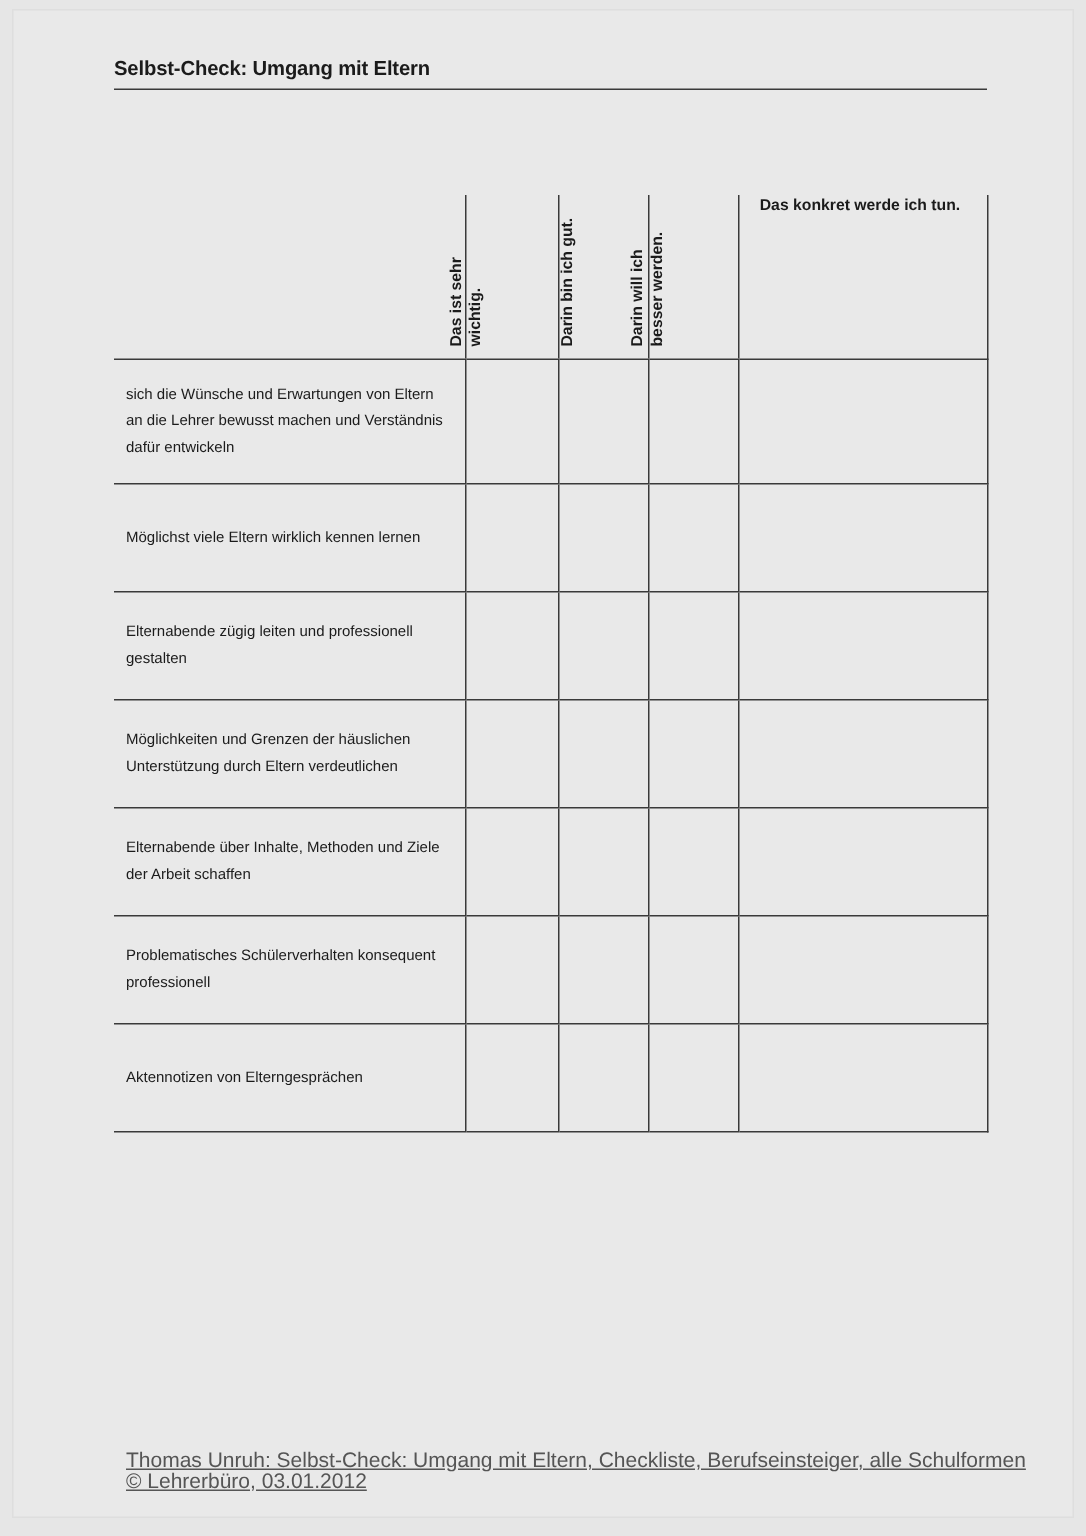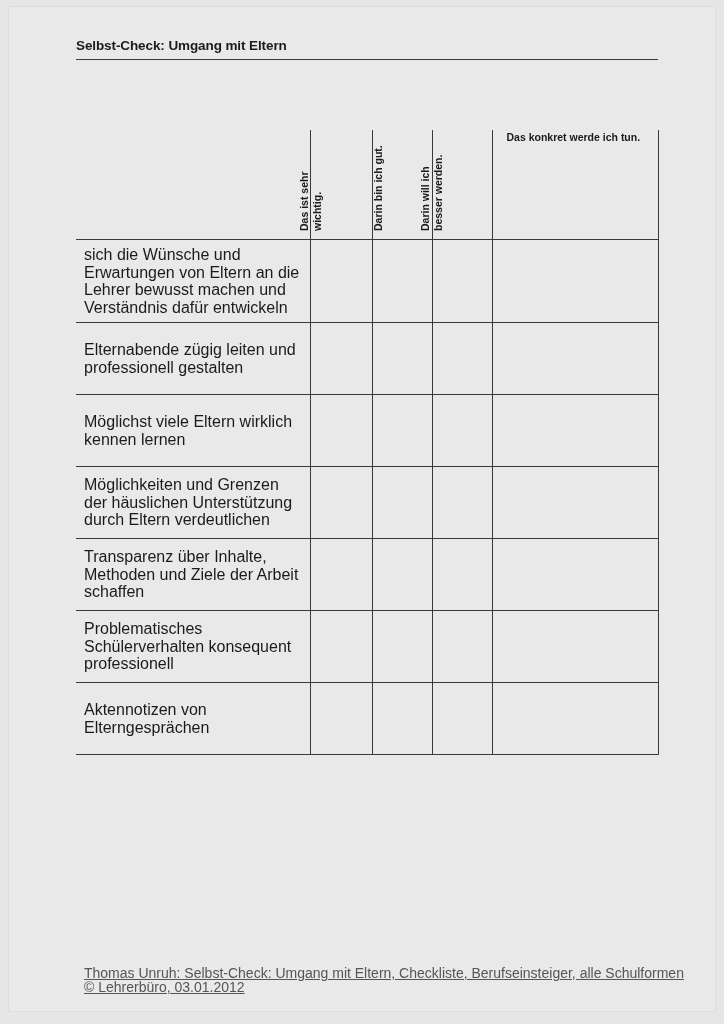--- a/index.html
+++ b/index.html
@@ -128,21 +128,21 @@
 
   
   .body-row td {
     border-left: 1.5px solid #3a3a3a;
     border-bottom: 1.6px solid #3a3a3a;
     vertical-align: middle;
   }
   .body-row td.task-cell {
     border-left: none;
     padding: 0 10px 0 8px;
-    font-size: 16px;
+    font-size: 10px;
     line-height: 17.5px;
     color: #1b1b1b;
   }
   .body-row td.note-cell {
     border-right: 1.5px solid #3a3a3a;
   }
 
   
   .footer {
     position: absolute;
@@ -205,45 +205,45 @@
 
       <tr class="body-row" style="height:83px">
         <td class="task-cell">sich die Wünsche und Erwartungen von Eltern an die Lehrer bewusst machen und Verständnis dafür entwickeln</td>
         <td></td>
         <td></td>
         <td></td>
         <td class="note-cell"></td>
       </tr>
 
       <tr class="body-row" style="height:72px">
+        <td class="task-cell">Möglichst viele Eltern wirklich kennen lernen</td>
+        <td></td>
+        <td></td>
+        <td></td>
+        <td class="note-cell"></td>
+      </tr>
+
+      <tr class="body-row" style="height:72px">
         <td class="task-cell">Elternabende zügig leiten und professionell gestalten</td>
         <td></td>
         <td></td>
         <td></td>
         <td class="note-cell"></td>
       </tr>
 
       <tr class="body-row" style="height:72px">
-        <td class="task-cell">Möglichst viele Eltern wirklich kennen lernen</td>
-        <td></td>
-        <td></td>
-        <td></td>
-        <td class="note-cell"></td>
-      </tr>
-
-      <tr class="body-row" style="height:72px">
         <td class="task-cell">Möglichkeiten und Grenzen der häuslichen Unterstützung durch Eltern verdeutlichen</td>
         <td></td>
         <td></td>
         <td></td>
         <td class="note-cell"></td>
       </tr>
 
       <tr class="body-row" style="height:72px">
-        <td class="task-cell">Transparenz über Inhalte, Methoden und Ziele der Arbeit schaffen</td>
+        <td class="task-cell">Elternabende über Inhalte, Methoden und Ziele der Arbeit schaffen</td>
         <td></td>
         <td></td>
         <td></td>
         <td class="note-cell"></td>
       </tr>
 
 
 
       <tr class="body-row" style="height:72px">
         <td class="task-cell">Problematisches Schülerverhalten konsequent professionell</td>

